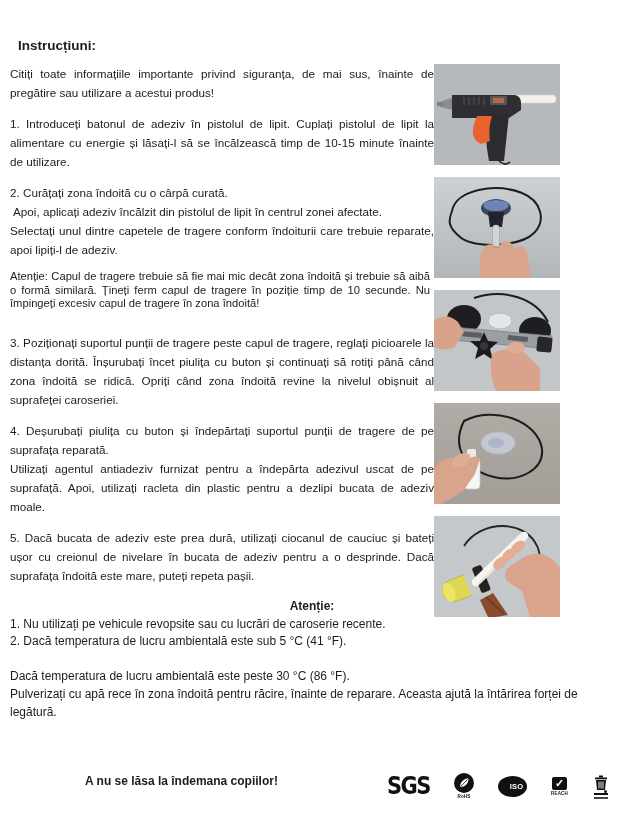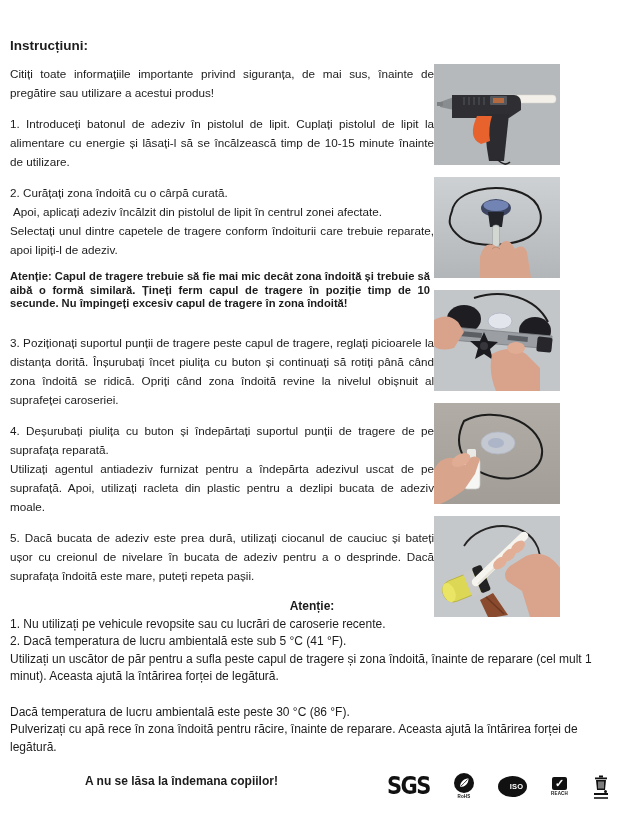--- a/index.html
+++ b/index.html
@@ -4,27 +4,27 @@
 <style>
   html,body{margin:0;padding:0;}
   body{
     width:622px;height:827px;position:relative;background:#ffffff;
     font-family:"Liberation Sans",sans-serif;color:#1c1c1c;overflow:hidden;
   }
   .text-col{
     position:absolute;left:10px;top:36px;width:424px;
     font-size:11.7px;line-height:19px;
   }
-  .doc-title{font-size:13.5px;font-weight:bold;margin:0 0 9px 0;}
+  .doc-title{font-size:13.5px;font-weight:bold;margin:0 0 9px 8px;}
   .para{margin:0 0 12px 0;}
   .para p{margin:0;}
   .j{text-align:justify;}
   .lead-space{padding-left:3px;}
   .warn-para{
-    font-weight:bold;font-size:11.2px;line-height:13.6px;
+    font-weight:normal;font-size:11.2px;line-height:13.6px;
     margin:-1px 4px 22px 0;text-align:justify;
   }
   .text-bottom{
     position:absolute;left:10px;top:598px;width:604px;
     font-size:12px;line-height:17.6px;
   }
   .text-bottom p{margin:0;}
   .attn-title{font-weight:bold;text-align:center;}
   .spacer-line{height:17.6px;}
   
@@ -98,21 +98,20 @@
 
   <div class="para j">
     <p>5. Dacă bucata de adeziv este prea dură, utilizați ciocanul de cauciuc și bateți ușor cu creionul de nivelare în bucata de adeziv pentru a o desprinde. Dacă suprafața îndoită este mare, puteți repeta pașii.</p>
   </div>
 </div>
 
 <div class="text-bottom">
   <p class="attn-title">Atenție:</p>
   <p>1. Nu utilizați pe vehicule revopsite sau cu lucrări de caroserie recente.</p>
   <p>2. Dacă temperatura de lucru ambientală este sub 5 °C (41 °F).</p>
-  <p>Utilizați un uscător de păr pentru a sufla peste capul de tragere și zona îndoită, înainte de reparare (cel mult 1 minut). Aceasta ajută la întărirea forței de legătură.</p>
   <div class="spacer-line"></div>
   <p>Dacă temperatura de lucru ambientală este peste 30 °C (86 °F).</p>
   <p>Pulverizați cu apă rece în zona îndoită pentru răcire, înainte de reparare. Aceasta ajută la întărirea forței de legătură.</p>
 </div>
 
 <div class="figures">
 
   <div class="figure">
     <svg width="126" height="101" viewBox="0 0 126 101" xmlns="http://www.w3.org/2000/svg">
       <rect x="0" y="0" width="126" height="101" fill="#b5b9bc"></rect>

